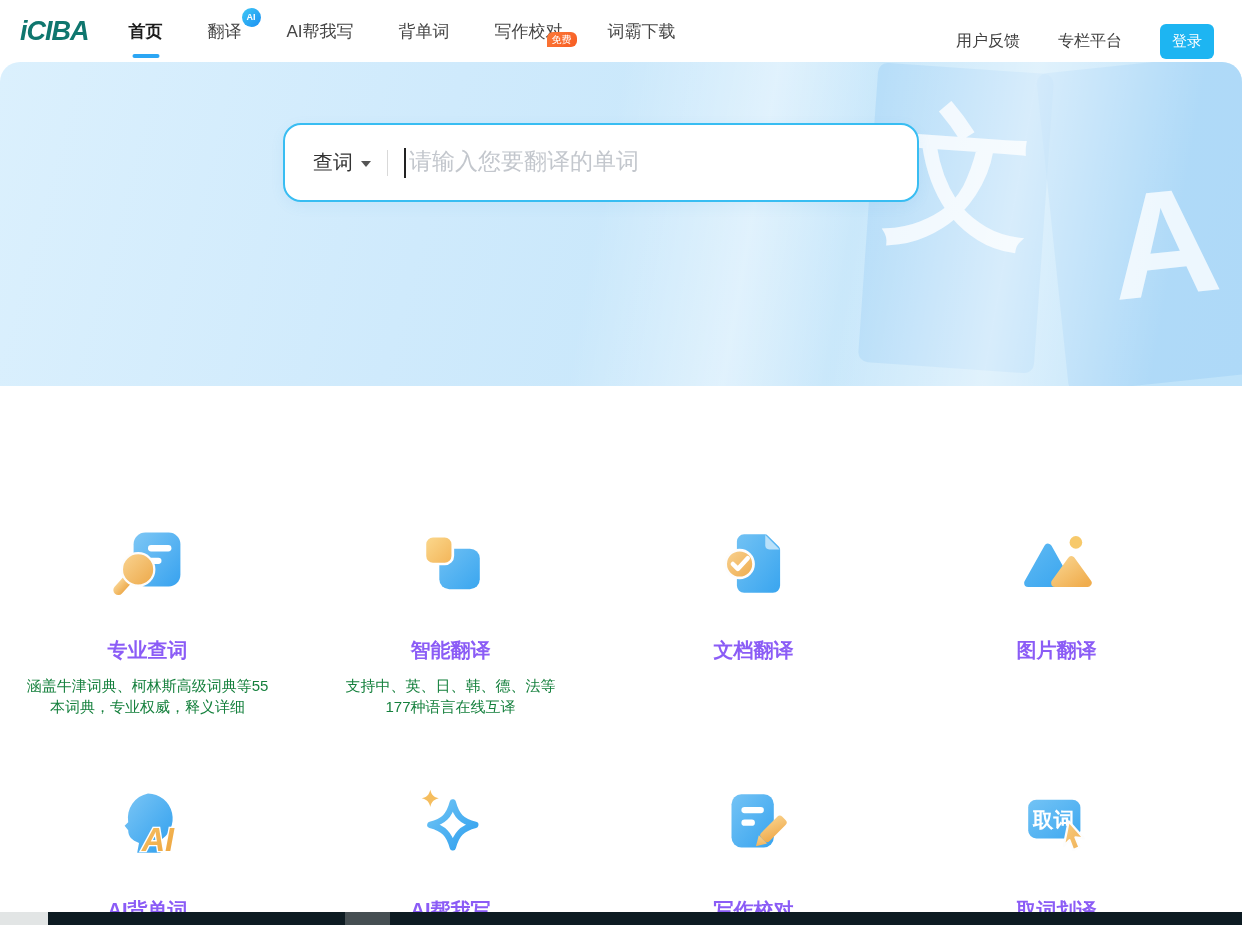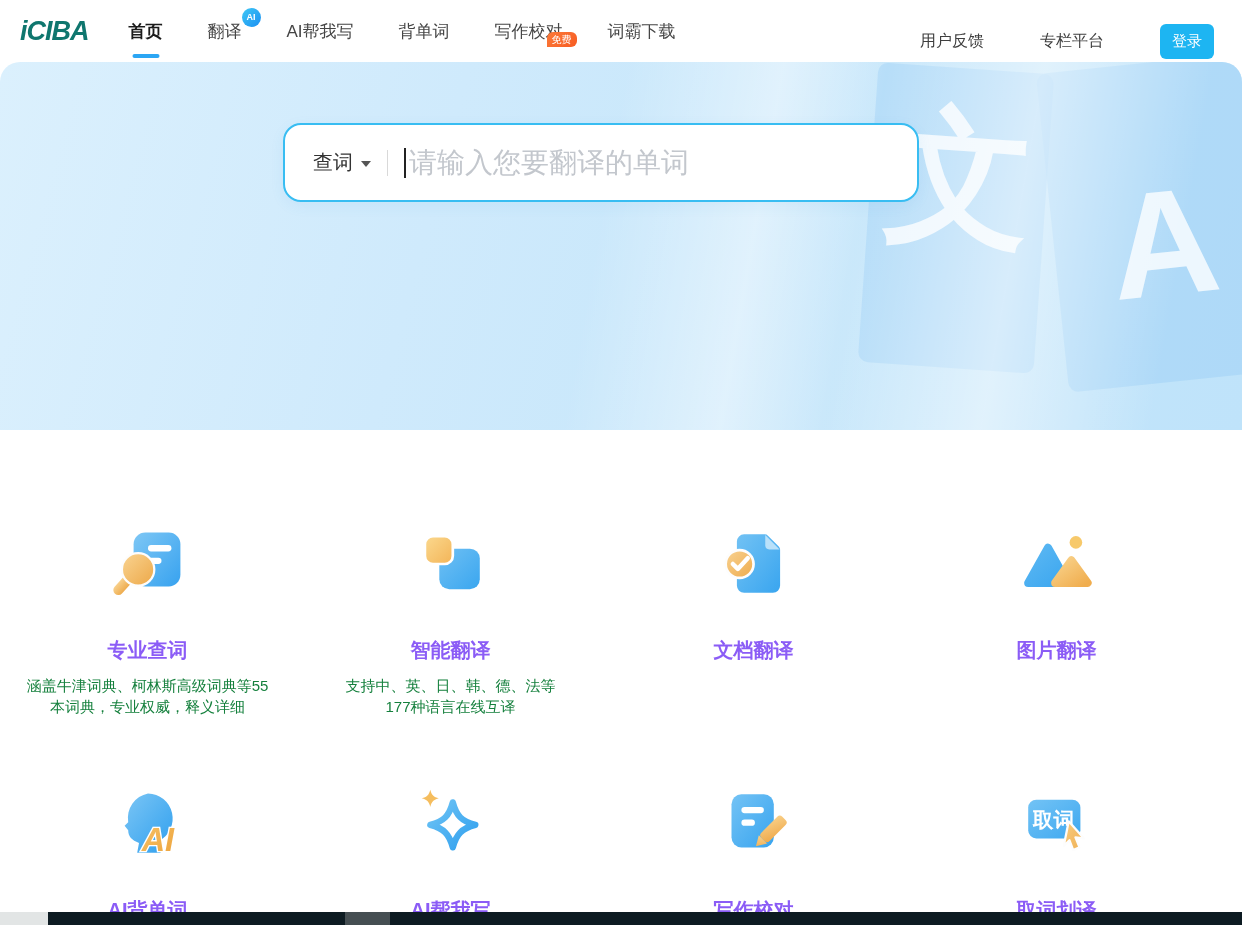--- a/index.html
+++ b/index.html
@@ -14,27 +14,27 @@
   .main-nav { display:flex; align-items:center; margin-left:40px; gap:45px; }
   .nav-item { position:relative; font-size:17px; color:#454545; cursor:pointer; white-space:nowrap; }
   .nav-item.active { color:#1b1b1b; font-weight:bold; }
   .nav-underline { position:absolute; left:50%; transform:translateX(-50%); bottom:-15px;
                    width:27px; height:4px; border-radius:2px; background:#2ba6f4; }
   .ai-badge { position:absolute; top:-12px; right:-19px; width:19px; height:19px; border-radius:50%;
               background:linear-gradient(135deg,#3ec8f5,#1b8ff2); color:#fff; font-size:9px;
               font-weight:bold; display:flex; align-items:center; justify-content:center; }
   .free-badge { position:absolute; top:-16px; right:-14px; background:linear-gradient(135deg,#fb7a3a,#f75c22);
                 color:#fff; font-size:10px; padding:2px 5px; border-radius:6px 6px 6px 0; line-height:1.1;margin-top:28px; }
-  .header-right { margin-left:auto; display:flex; align-items:center; gap:56px;margin-top:20px; }
+  .header-right { margin-left:auto; display:flex; align-items:center; gap:38px;margin-top:20px; }
   .header-link { font-size:16px; color:#3f3f3f; cursor:pointer; white-space:nowrap; }
   .login-btn { border:none; background:#1db5f2; color:#fff; font-size:15px; padding:8px 12px;
                border-radius:6px; cursor:pointer; font-family:inherit; }
 
   
-  .banner { position:absolute; top:62px; left:0; width:1242px; height:368px;
+  .banner { position:absolute; top:62px; left:0; width:1242px; height:324px;
             border-radius:20px 20px 0 0; overflow:hidden;
             background:linear-gradient(105deg,#dbf0fd 0%,#cfeafc 35%,#c3e5fa 75%,#bfe3fa 100%); }
   .banner-streaks { position:absolute; inset:0;
             background:linear-gradient(100deg, rgba(255,255,255,0) 48%, rgba(255,255,255,0.45) 60%,
                        rgba(255,255,255,0.08) 68%, rgba(255,255,255,0.5) 80%, rgba(255,255,255,0) 93%); }
   .deco-card { position:absolute; border-radius:10px; background:rgba(160,210,245,0.55);
                display:flex; align-items:flex-start; justify-content:center;
                color:rgba(255,255,255,0.78); font-weight:bold; }
   .deco-card.cn { left:868px; top:6px; width:176px; height:300px; transform:rotate(4deg); font-size:148px; }
   .deco-card.cn span { margin-top:12px; }
@@ -45,21 +45,21 @@
   .search-box { position:absolute; left:283px; top:61px; width:636px; height:79px; background:#fff;
                 border:2px solid #38bdf2; border-radius:18px; display:flex; align-items:center;
                 padding-left:28px; box-shadow:0 4px 14px rgba(60,150,220,0.08); }
   .search-mode { display:flex; align-items:center; gap:8px; font-size:20px; color:#333; cursor:pointer; }
   .tri-down { width:0; height:0; border-left:5px solid transparent; border-right:5px solid transparent;
               border-top:6px solid #555; margin-top:3px; }
   .search-divider { width:1px; height:26px; background:#d9d9d9; margin:0 16px; }
   .text-caret { width:2px; height:30px; background:#222; margin-right:3px; animation:blink 1.1s step-end infinite; }
   @keyframes blink { 50% { opacity:0; } }
   .search-input { flex:1; height:100%; border:none; outline:none; background:transparent;
-                  font-size:28px; color:#333; font-family:Liberation Serif, serif; }
+                  font-size:23px; color:#333; font-family:Liberation Mono, monospace; }
   .search-input::placeholder { color:#c3c7cd; }
 
   
   .features { position:absolute; top:528px; left:-4px; width:1212px;
               display:grid; grid-template-columns:repeat(4,303px); grid-auto-rows:260px; }
   .feature-card { display:flex; flex-direction:column; align-items:center; text-align:center; cursor:pointer; }
   .feature-icon { width:72px; height:72px; display:flex; align-items:center; justify-content:center; }
   .feature-icon svg { width:72px; height:72px; display:block; }
   .feature-title { margin-top:37px; font-size:20px; font-weight:bold; color:#8b5cf6; }
   .feature-desc { margin-top:11px; font-size:15px; color:#15803d; line-height:21px;

